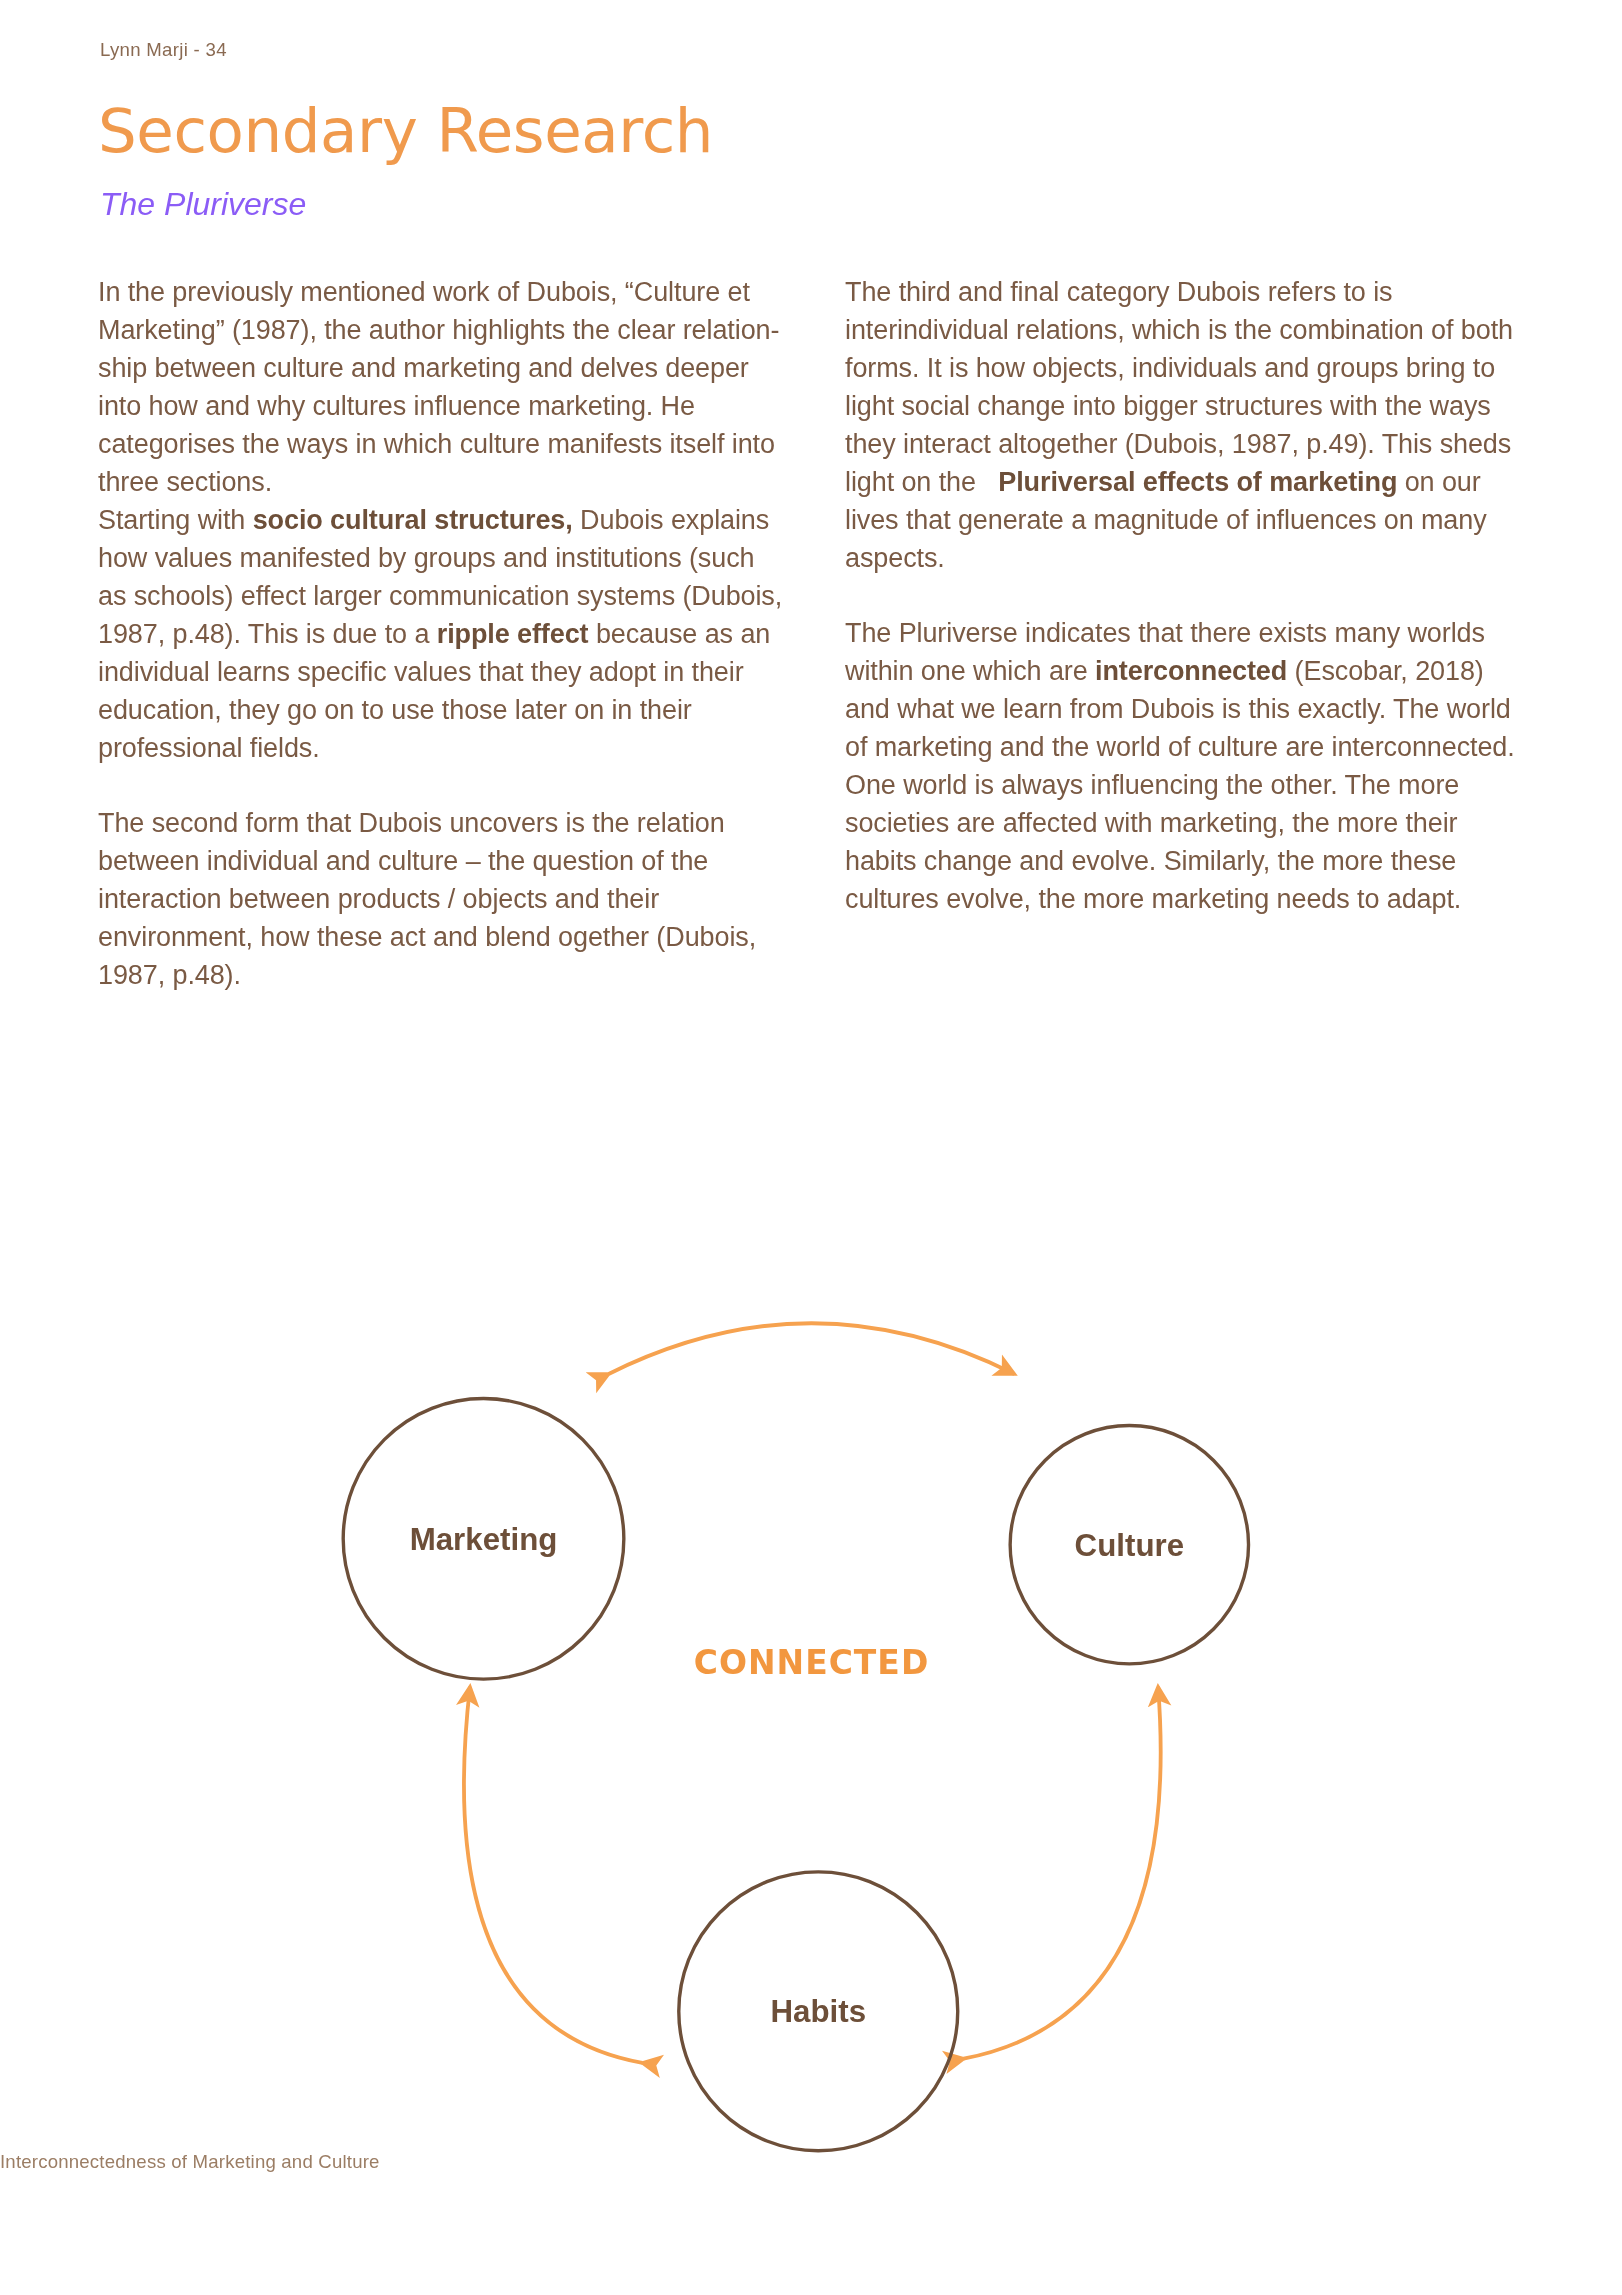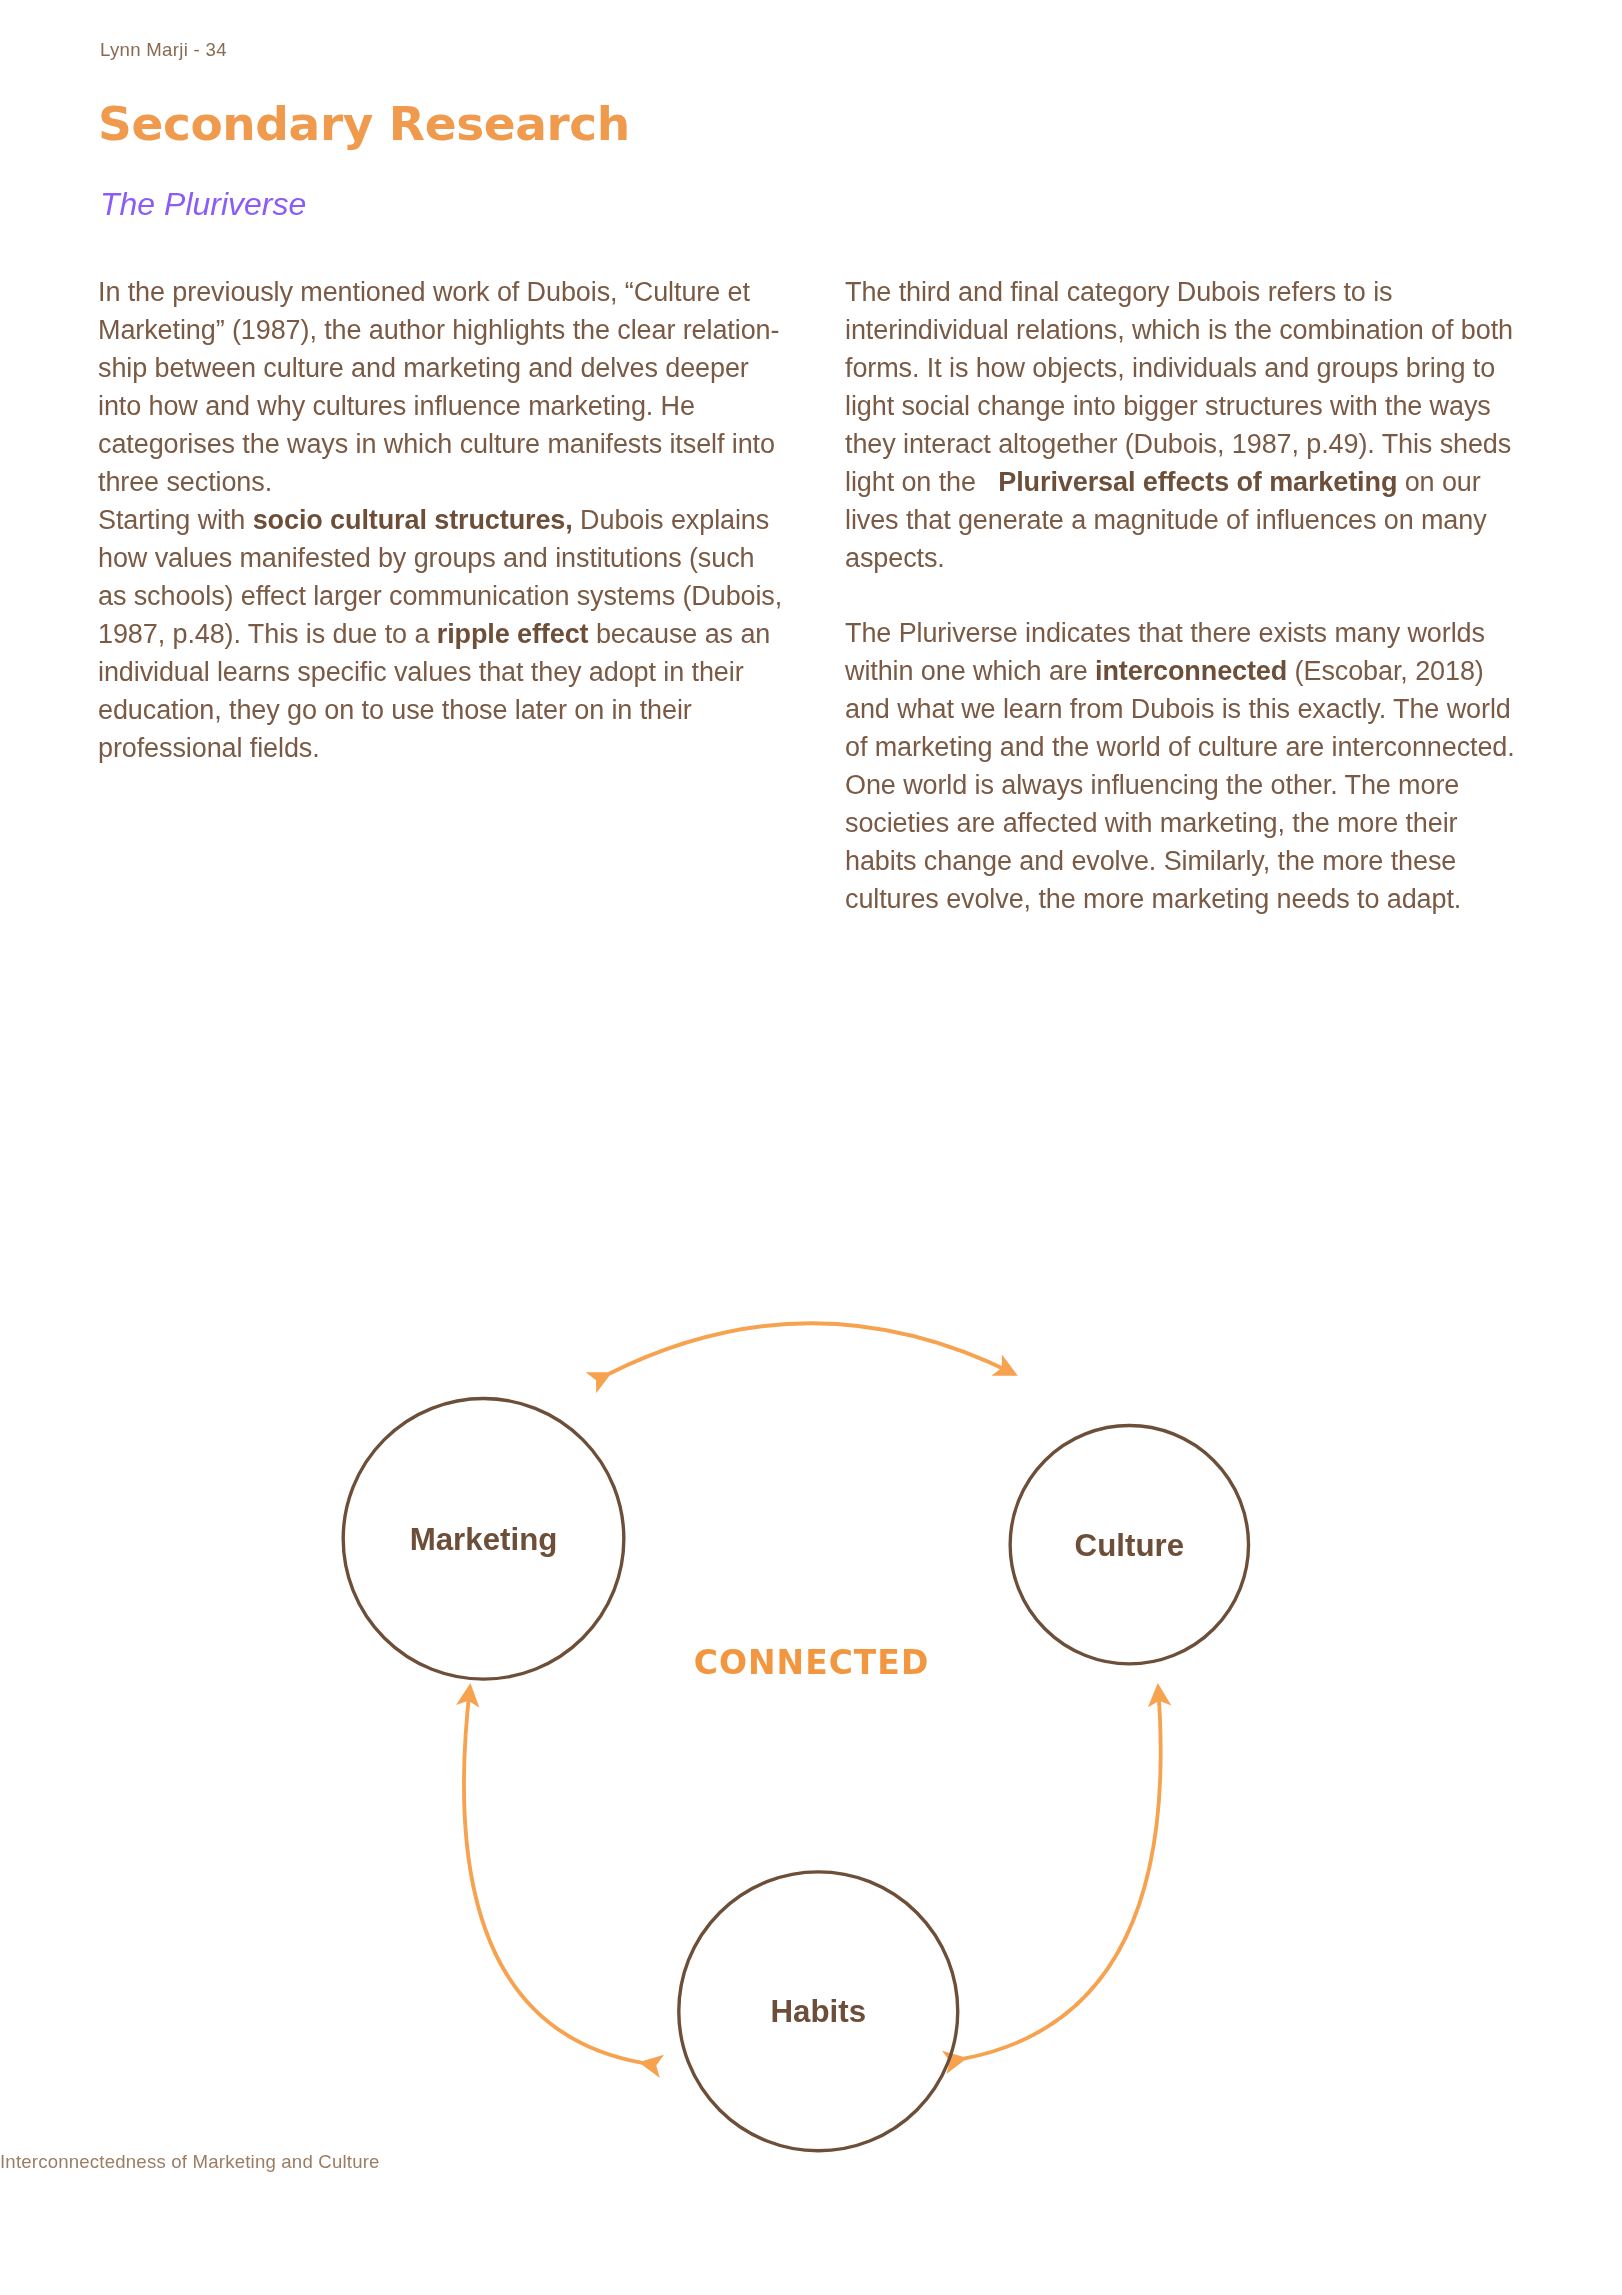--- a/index.html
+++ b/index.html
@@ -32,23 +32,23 @@
     letter-spacing: 0.3px;
     color: #8a6a52;
     font-family: "Liberation Sans", sans-serif;
     font-weight: 400;
   }
 
   .title {
     position: absolute;
     left: 98px;
     top: 100px;
-    font-size: 47px;
+    font-size: 61px;
     line-height: 1.0;
-    font-weight: 700;
+    font-weight: 400;
     letter-spacing: -0.4px;
     color: #f09a4d;
     font-family: "DejaVu Sans", sans-serif;
   }
 
   .subtitle {
     position: absolute;
     left: 100px;
     top: 188px;
     font-size: 32px;
@@ -146,20 +146,21 @@
   <h1 class="title">Secondary Research</h1>
 
   <h2 class="subtitle">The Pluriverse</h2>
 
   <div class="columns">
 
     <div class="col">
 
       <p><span>In the previously mentioned work of Dubois, “Culture et Marketing” (1987), the author highlights the clear relation-ship between culture and marketing and delves deeper into how and why cultures influence marketing. He categorises the ways in which culture manifests itself into three sections.</span><br><span>Starting with </span><b>socio cultural structures,</b><span> Dubois explains how values manifested by groups and institutions (such as schools) effect larger communication systems (Dubois, 1987, p.48). This is due to a </span><b>ripple effect</b><span> because as an individual learns specific values that they adopt in their education, they go on to use those later on in their professional fields.</span></p>
 
+      <p class="spaced">The second form that Dubois uncovers is the relation between individual and culture – the question of the interaction between products / objects and their environment, how these act and blend ogether (Dubois, 1987, p.48).</p>
 
     </div>
 
     <div class="col">
 
       <p><span>The third and final category Dubois refers to is interindividual relations, which is the combination of both forms. It is how objects, individuals and groups bring to light social change into bigger structures with the ways they interact altogether (Dubois, 1987, p.49).  This sheds light on the </span><b class="orange-bold">Pluriversal</b><b> effects of marketing</b><span> on our lives that generate a magnitude of influences on many aspects.</span></p>
 
       <p class="spaced"><span>The Pluriverse indicates that there exists many worlds within one which are </span><b>interconnected</b><span> (Escobar, 2018) and what we learn from Dubois is this exactly. The world of marketing and the world of culture are interconnected. One world is always influencing the other. The more societies are affected with marketing, the more their habits change and evolve. Similarly, the more these cultures evolve, the more marketing needs to adapt.</span></p>
 
     </div>

